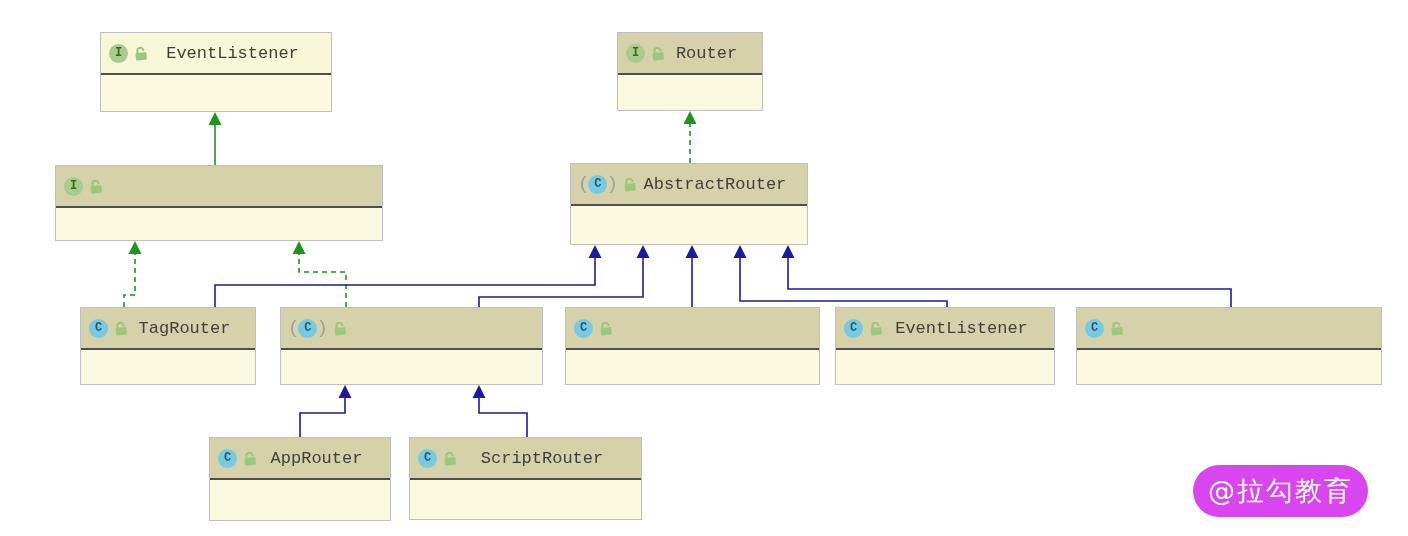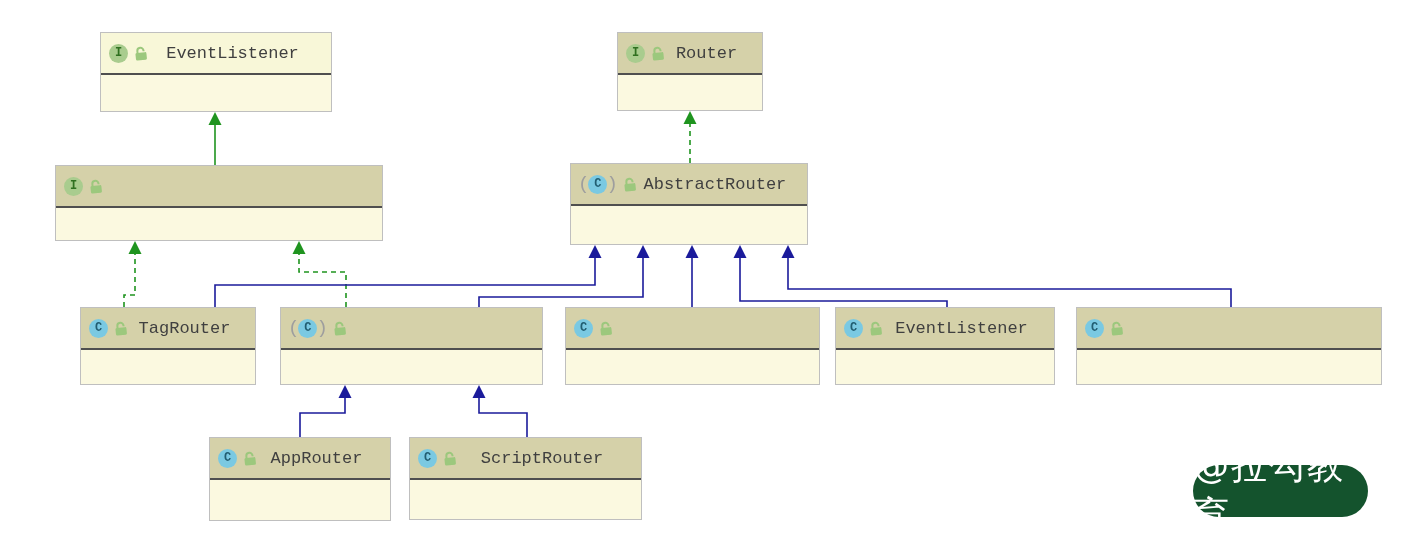--- a/index.html
+++ b/index.html
@@ -14,21 +14,21 @@
   .circ{display:inline-flex;align-items:center;justify-content:center;width:19px;height:19px;
         border-radius:50%;font-size:12px;font-weight:bold;line-height:1;}
   .circ.i{background:#a9cc8e;color:#2f7020;}
   .circ.c{background:#7ac9e2;color:#225e72;}
   .paren{color:#9e9e9e;font-size:19px;font-weight:normal;line-height:19px;margin:0 -1px;}
   .lockwrap{margin-left:5px;display:inline-flex;transform:rotate(-6deg);}
   .lbl{flex:1 1 auto;text-align:center;font-size:17px;color:#404040;white-space:nowrap;
        padding-right:6px;}
   .bd{flex:1;}
   #watermark{position:absolute;display:flex;align-items:center;justify-content:center;
-             border-radius:27px;background:#14532d;color:#ffffff;font-size:36px;
+             border-radius:27px;background:#d946ef;color:#ffffff;font-size:27px;
              font-family:"DejaVu Sans","Liberation Sans",sans-serif;letter-spacing:2px;}
 </style>
 </head>
 <body>
 
 <div id="canvas">
   <svg id="edges">
       <g>
         <polyline points="215,165 215,124" fill="none" stroke="#1f941f" stroke-width="1.6"></polyline>
         <polygon points="215,112 208.5,125 221.5,125" fill="#1f941f"></polygon>

